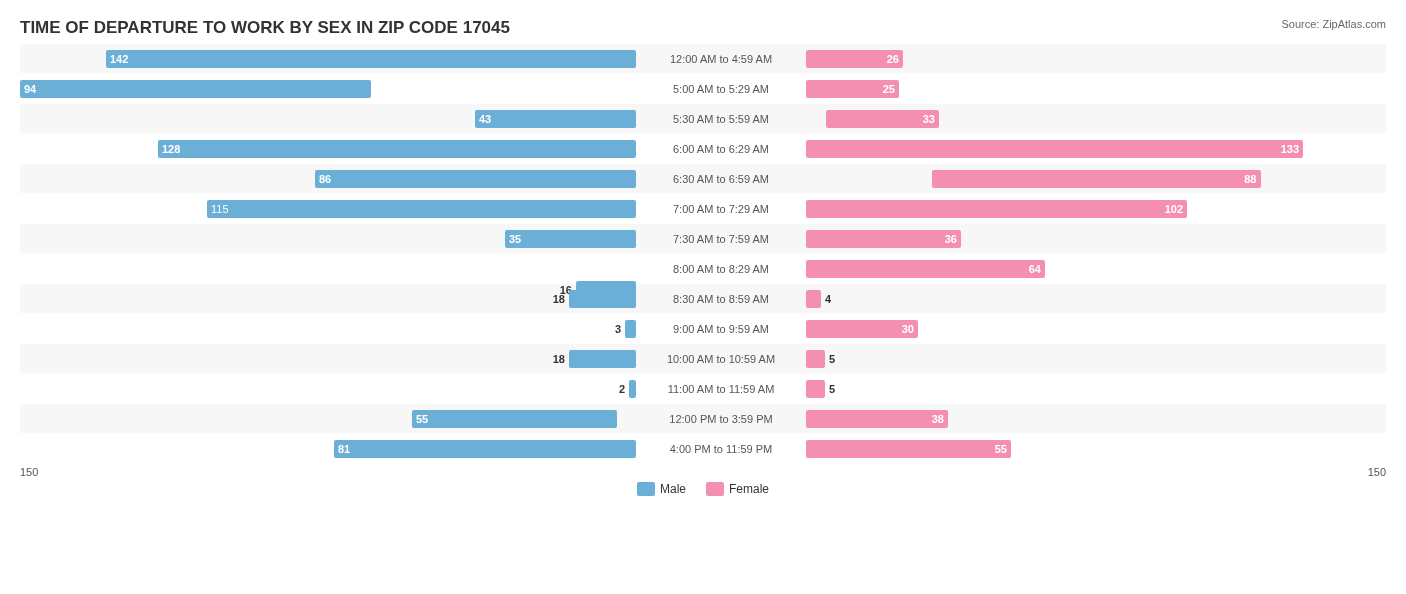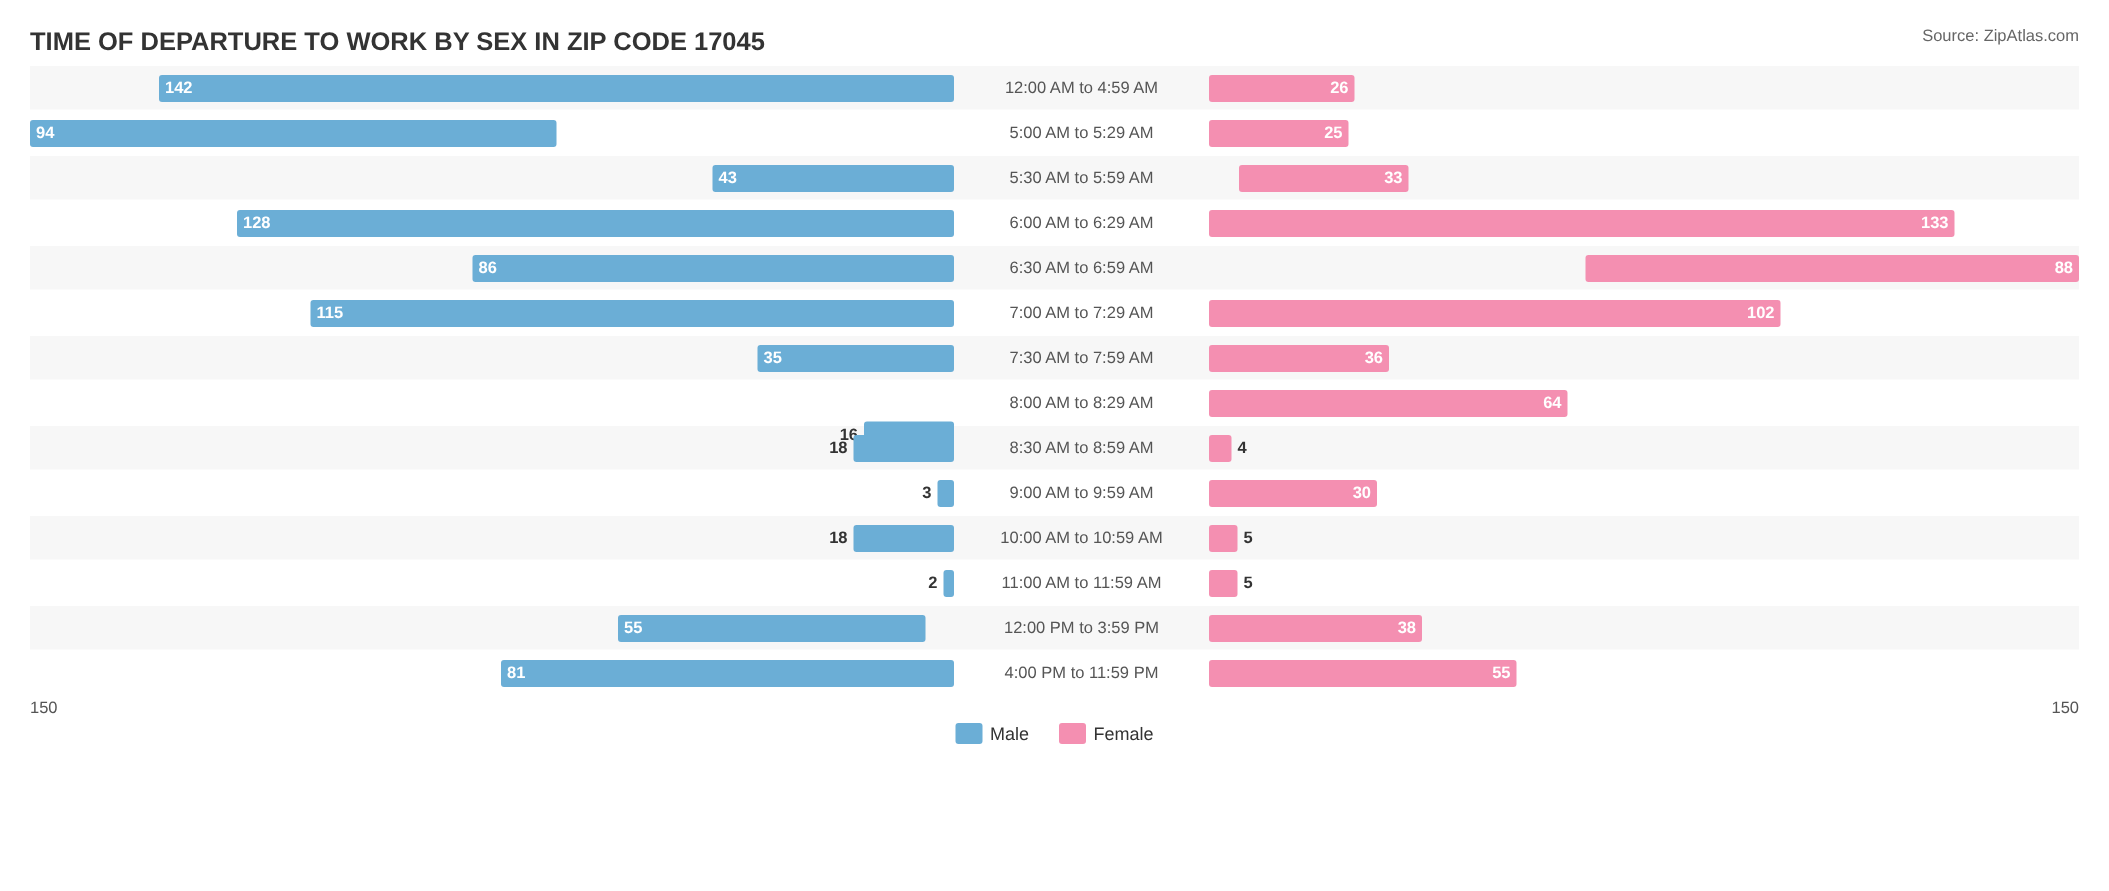--- a/index.html
+++ b/index.html
@@ -152,48 +152,48 @@
           </div>
         </div>
       </div>
       <div class="row" style="background: rgb(247, 247, 247);">
         <div class="left-bar-wrap" style="display: flex; align-items: center; justify-content: flex-end; width: 580px; min-width: 580px;">
           <div class="bar-male" style="width: 321px; background: rgb(107, 174, 214); height: 18px; border-radius: 2px; display: flex; align-items: center; justify-content: flex-start;">
             <span style="font-size: 11px; font-weight: 600; white-space: nowrap; color: rgb(255, 255, 255); padding: 0px 4px;">86</span>
           </div>
         </div>
         <div class="time-col" style="width: 170px; min-width: 170px; text-align: center; font-size: 11px; color: rgb(85, 85, 85);">6:30 AM to 6:59 AM</div>
-        <div style="display: flex; align-items: center; justify-content: flex-end; width: 580px; min-width: 580px;">
+        <div style="display: flex; align-items: center; justify-content: center; width: 580px; min-width: 580px;">
           <div class="bar-female" style="width: 329px; background: rgb(244, 143, 177); height: 18px; border-radius: 2px; display: flex; align-items: center; justify-content: flex-end;">
             <span style="font-size: 11px; font-weight: 600; white-space: nowrap; color: rgb(255, 255, 255); padding: 0px 4px;">88</span>
           </div>
         </div>
       </div>
       <div class="row" style="background: rgb(255, 255, 255);">
         <div class="left-bar-wrap" style="display: flex; align-items: center; justify-content: flex-end; width: 580px; min-width: 580px;">
           <div class="bar-male" style="width: 429px; background: rgb(107, 174, 214); height: 18px; border-radius: 2px; display: flex; align-items: center; justify-content: flex-start;">
-            <span style="font-size: 11px; font-weight: 700; white-space: nowrap; color: rgb(255, 255, 255); padding: 0px 4px;">115</span>
+            <span style="font-size: 11px; font-weight: 400; white-space: nowrap; color: rgb(255, 255, 255); padding: 0px 4px;">115</span>
           </div>
         </div>
         <div class="time-col" style="width: 170px; min-width: 170px; text-align: center; font-size: 11px; color: rgb(85, 85, 85);">7:00 AM to 7:29 AM</div>
         <div style="display: flex; align-items: center; justify-content: flex-start; width: 580px; min-width: 580px;">
           <div class="bar-female" style="width: 381px; background: rgb(244, 143, 177); height: 18px; border-radius: 2px; display: flex; align-items: center; justify-content: flex-end;">
             <span style="font-size: 11px; font-weight: 600; white-space: nowrap; color: rgb(255, 255, 255); padding: 0px 4px;">102</span>
           </div>
         </div>
       </div>
       <div class="row" style="background: rgb(247, 247, 247);">
         <div class="left-bar-wrap" style="display: flex; align-items: center; justify-content: flex-end; width: 580px; min-width: 580px;">
           <div class="bar-male" style="width: 131px; background: rgb(107, 174, 214); height: 18px; border-radius: 2px; display: flex; align-items: center; justify-content: flex-start;">
             <span style="font-size: 11px; font-weight: 600; white-space: nowrap; color: rgb(255, 255, 255); padding: 0px 4px;">35</span>
           </div>
         </div>
         <div class="time-col" style="width: 170px; min-width: 170px; text-align: center; font-size: 11px; color: rgb(85, 85, 85);">7:30 AM to 7:59 AM</div>
         <div style="display: flex; align-items: center; justify-content: flex-start; width: 580px; min-width: 580px;">
-          <div class="bar-female" style="width: 120px; background: rgb(244, 143, 177); height: 18px; border-radius: 2px; display: flex; align-items: center; justify-content: flex-end;">
+          <div class="bar-female" style="width: 155px; background: rgb(244, 143, 177); height: 18px; border-radius: 2px; display: flex; align-items: center; justify-content: flex-end;">
             <span style="font-size: 11px; font-weight: 600; white-space: nowrap; color: rgb(255, 255, 255); padding: 0px 4px;">36</span>
           </div>
         </div>
       </div>
       <div class="row" style="background: rgb(255, 255, 255);">
         <div class="left-bar-wrap" style="display: flex; align-items: center; justify-content: flex-end; width: 580px; min-width: 580px; margin-top: 42px;">
           <span style="font-size: 11px; font-weight: 600; white-space: nowrap; color: rgb(51, 51, 51); margin-right: 4px;">16</span>
           <div class="bar-male" style="width: 60px; background: rgb(107, 174, 214); height: 18px; border-radius: 2px; display: flex; align-items: center; justify-content: flex-start;"></div>
         </div>
         <div class="time-col" style="width: 170px; min-width: 170px; text-align: center; font-size: 11px; color: rgb(85, 85, 85);">8:00 AM to 8:29 AM</div>

